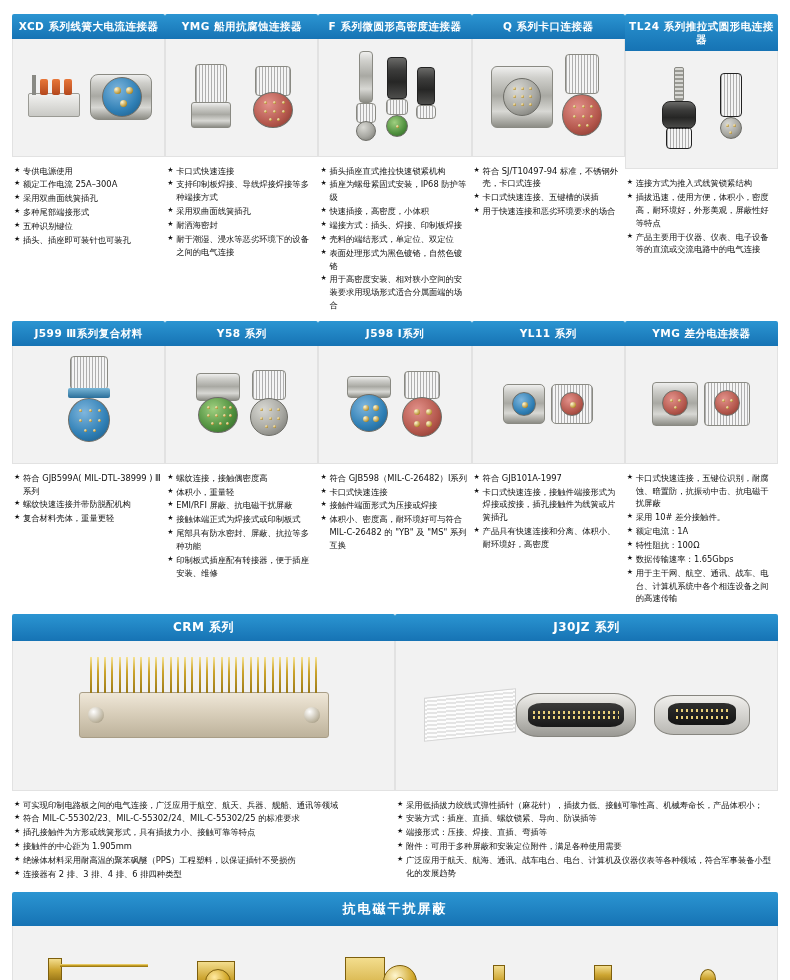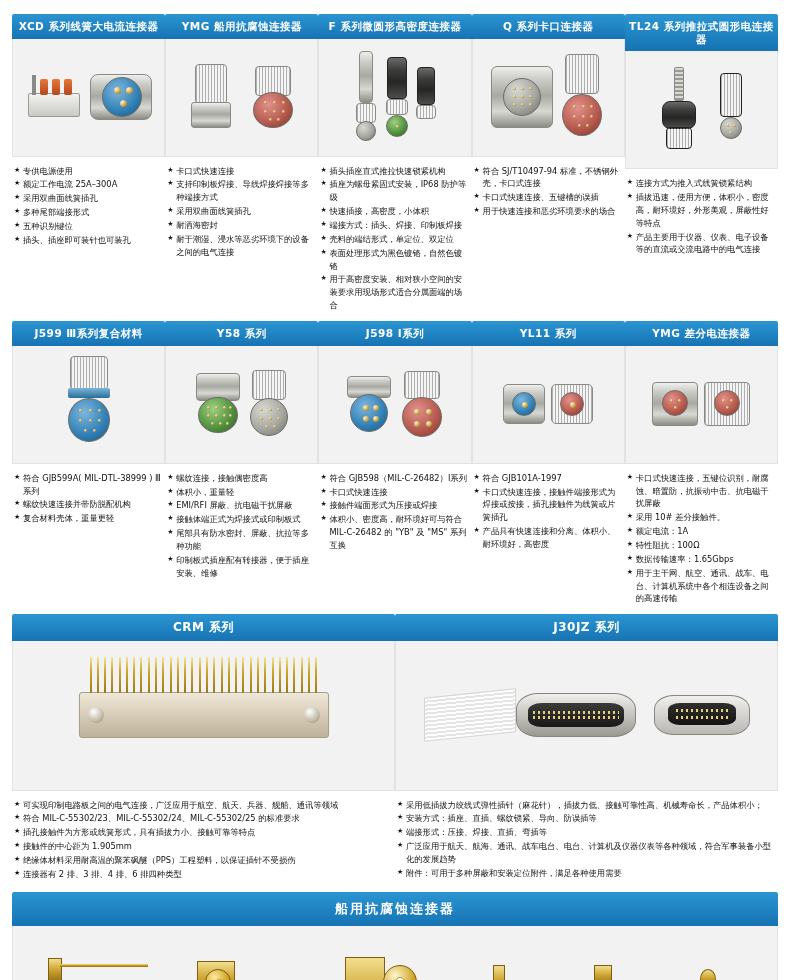--- a/index.html
+++ b/index.html
@@ -611,27 +611,27 @@
           <div style="position:absolute;left:0;top:10px;width:96px;height:40px;background:linear-gradient(180deg,#f0efec,#b9b8b3);border:1px solid #86857f;border-radius:20px/14px;"></div>
           <div style="position:absolute;left:14px;top:18px;width:68px;height:22px;background:linear-gradient(180deg,#2f2f2e,#141414);border-radius:12px/7px;"></div>
           <div style="position:absolute;left:22px;top:24px;width:52px;height:3px;background:repeating-linear-gradient(90deg,#e9cf77 0 2px,transparent 2px 5px);"></div>
           <div style="position:absolute;left:22px;top:31px;width:52px;height:3px;background:repeating-linear-gradient(90deg,#e9cf77 0 2px,transparent 2px 5px);"></div>
         </div>
       </div>
       <ul class="bullets">
         <li>采用低插拔力绞线式弹性插针（麻花针），插拔力低、接触可靠性高、机械寿命长，产品体积小；</li>
         <li>安装方式：插座、直插、螺纹锁紧、导向、防误插等</li>
         <li>端接形式：压接、焊接、直插、弯插等</li>
+        <li>附件：可用于多种屏蔽和安装定位附件，满足各种使用需要</li>
         <li>广泛应用于航天、航海、通讯、战车电台、电台、计算机及仪器仪表等各种领域，符合军事装备小型化的发展趋势</li>
-        <li>附件：可用于多种屏蔽和安装定位附件，满足各种使用需要</li>
       </ul>
     </div>
   </div>
 
-  <div class="banner">船用抗腐蚀连接器</div>
+  <div class="banner">抗电磁干扰屏蔽</div>
   <div class="banner-photo">
 
     <div class="conn" style="width:110px;height:120px;">
       <div style="position:absolute;left:0;top:8px;width:14px;height:26px;" class="sq-gold"></div>
       <div style="position:absolute;left:12px;top:14px;width:88px;height:3px;" class="gold"></div>
 
     </div>
 
     <div class="conn" style="width:110px;height:110px;">
       <div style="position:absolute;left:6px;top:6px;width:38px;height:38px;" class="sq-gold"></div>

